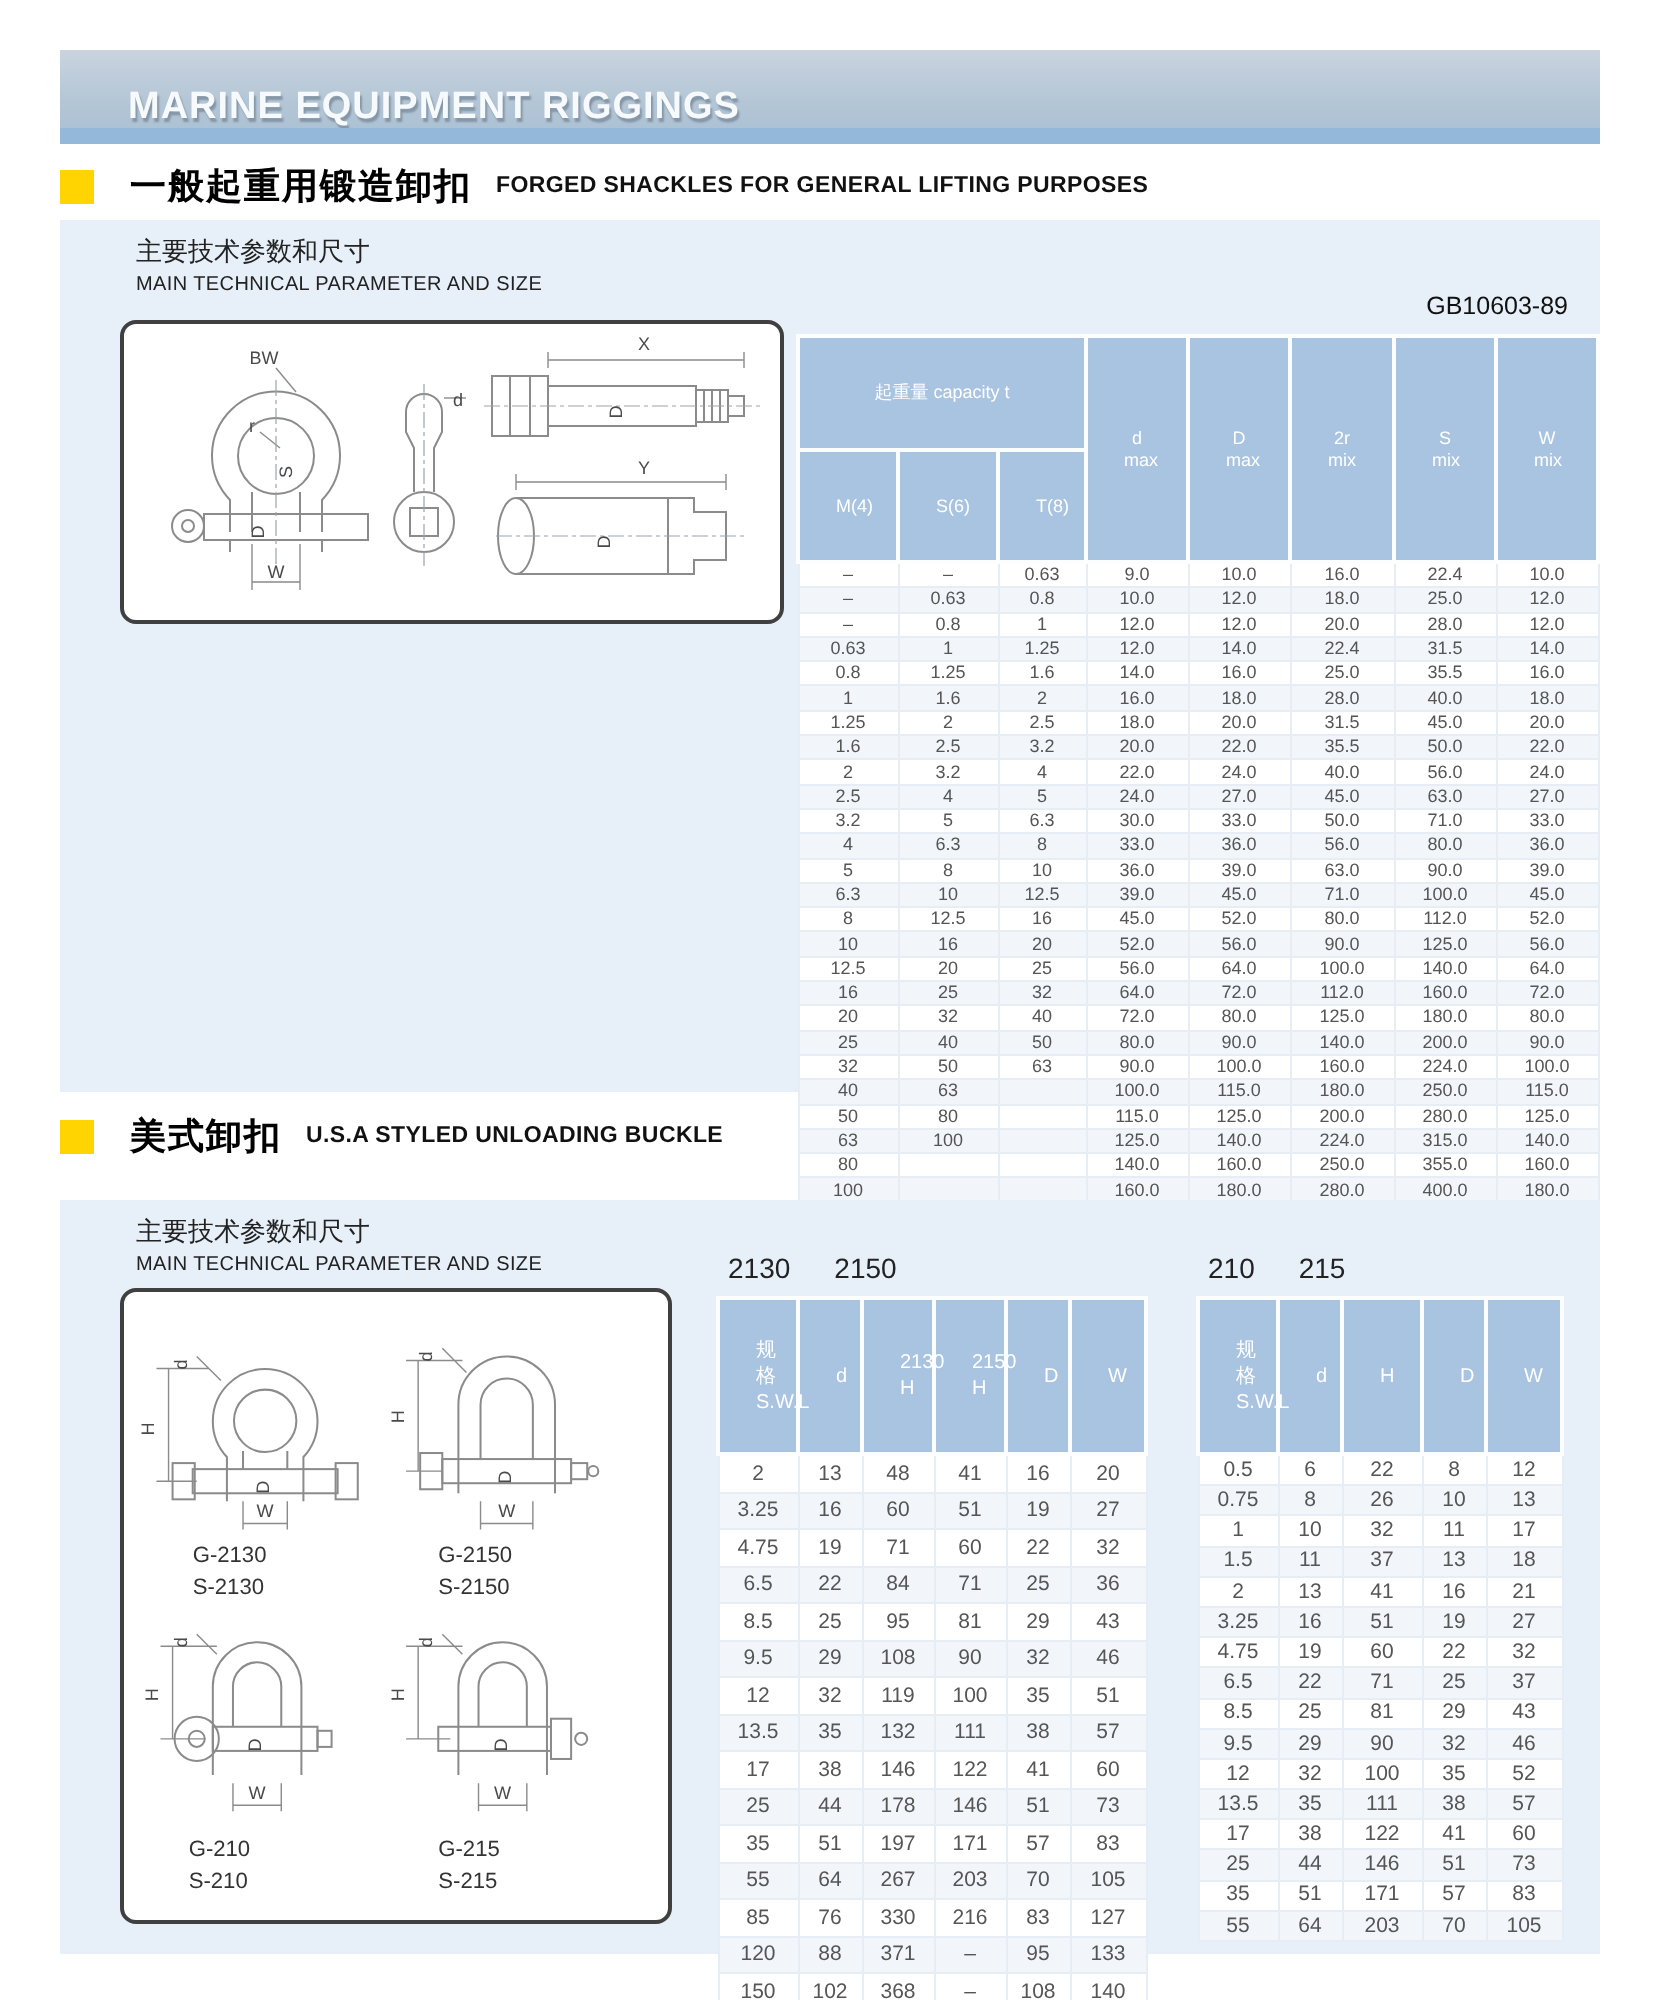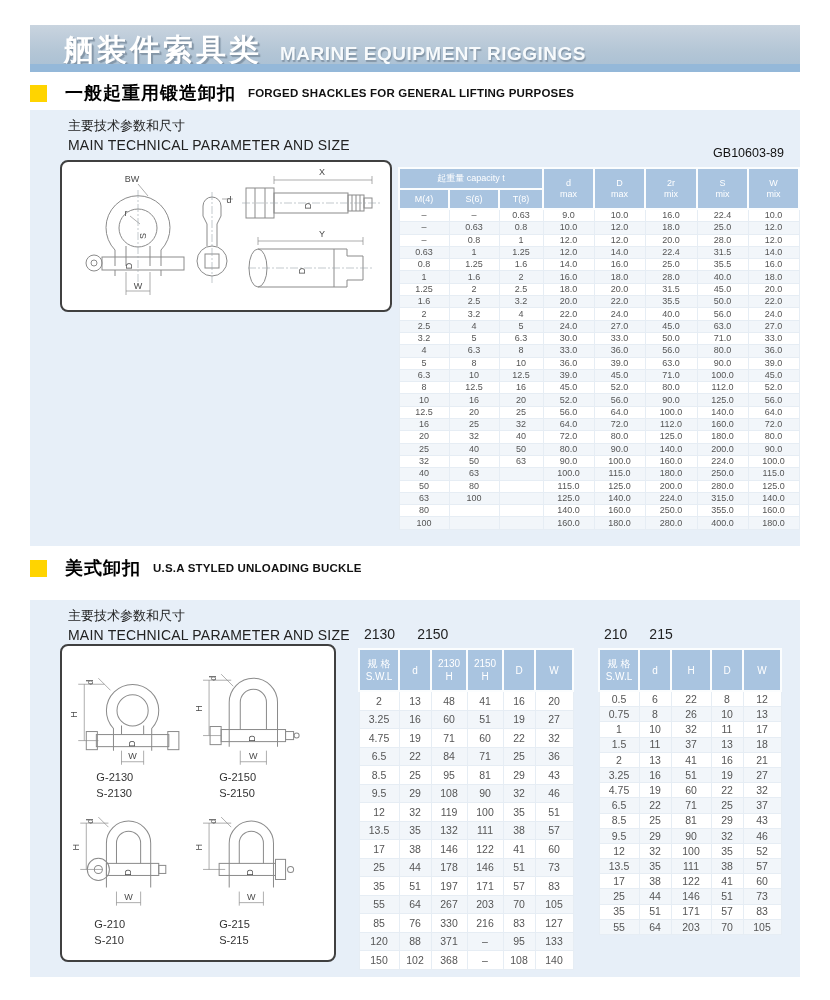--- a/index.html
+++ b/index.html
@@ -22,35 +22,35 @@
   .sec-cn{font-size:18px;font-weight:900;color:#000;letter-spacing:1px;}
   .sec-en{font-size:11.5px;font-weight:bold;color:#111;margin-left:12px;margin-top:0;letter-spacing:.2px;}
   #sec1-title{top:81px;} #sec2-title{top:556px;}
 
   
   .panel{position:absolute;left:30px;background:#e7eff8;text-decoration:underline;}
   #panel1{top:110px;width:770px;height:436px;}
   #panel2{top:600px;width:770px;height:377px;}
   .subtitle{position:absolute;left:38px;top:7px;color:#222;}
   .subtitle .cn{font-size:13px;margin-bottom:2px;}
-  .subtitle .en{font-size:14px;letter-spacing:.2px;}
+  .subtitle .en{font-size:10px;letter-spacing:.2px;}
   .gb{position:absolute;right:16px;top:36px;font-size:12.5px;color:#111;}
 
   
   .drawbox{position:absolute;background:#fff;border:2px solid #404040;border-radius:8px;}
   #drawbox1{left:30px;top:50px;width:328px;height:148px;}
   #drawbox2{left:30px;top:44px;width:272px;height:314px;}
   .drawbox svg{display:block;width:100%;height:100%;}
   .dwg-text{font-size:9px;fill:#4a4a4a;}
   .dwg-model{font-size:11px;fill:#333;}
 
   
   table{border-collapse:collapse;table-layout:fixed;}
   th{background:#a9c4e0;color:#fff;font-weight:normal;border:2px solid #fbfdfe;
-     white-space:pre-line;text-align:center;padding:0;}
+     white-space:pre-line;text-align:center;padding:18px;}
   td{text-align:center;color:#555;background:#fff;border:1px solid #e6edf4;
      padding:0;line-height:1;overflow:hidden;}
   tbody tr:nth-child(even) td{background:#f2f6fa;}
 
   #table1{position:absolute;left:368px;top:57px;width:400px;}
   #table1 th{font-size:9px;line-height:1.2;}
   #table1 .group-th{height:19px;}
   #table1 .sub-th{height:18px;}
   #table1 td{font-size:9px;height:11.3px;}
 
@@ -67,21 +67,20 @@
 
   .note{position:absolute;right:12px;top:344px;font-size:12.5px;color:#16202b;letter-spacing:.5px;}
 </style>
 </head>
 <body>
 
 <div class="page">
 
   <div class="banner">
     <div class="banner-inner">
-      <span class="banner-cn">舾装件索具类</span>
       <span class="banner-en">MARINE EQUIPMENT RIGGINGS</span>
     </div>
     <div class="banner-strip"></div>
   </div>
 
   <div class="sec-title" id="sec1-title">
     <span class="bullet"></span>
     <span class="sec-cn">一般起重用锻造卸扣</span>
     <span class="sec-en">FORGED SHACKLES FOR GENERAL LIFTING PURPOSES</span>
   </div>

